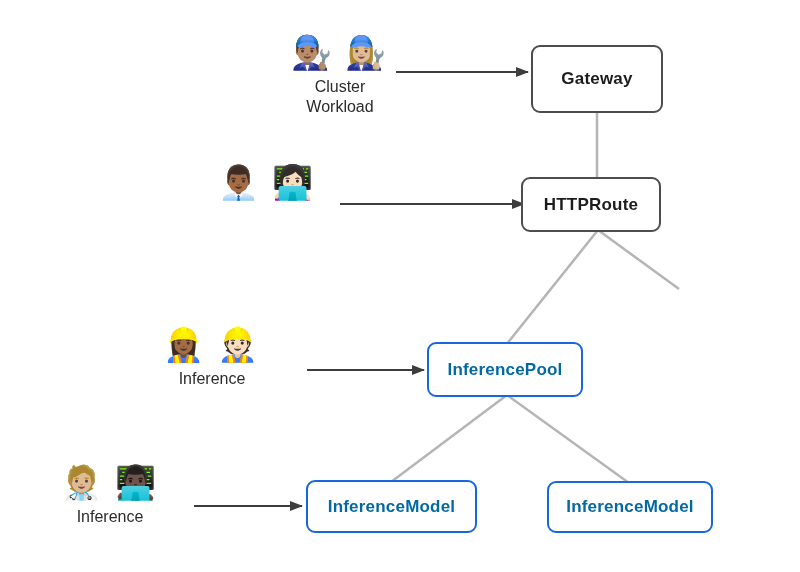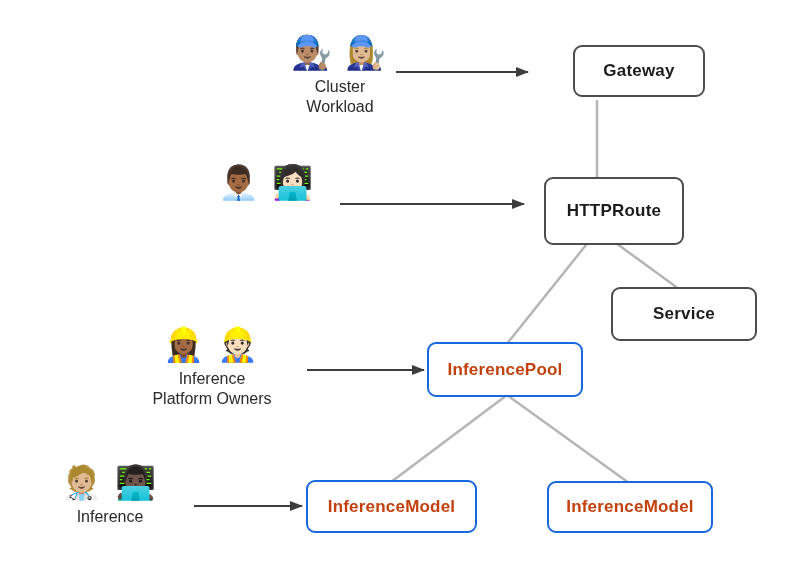--- a/index.html
+++ b/index.html
@@ -42,41 +42,41 @@
     border: 2.5px solid #4d4d4d;
     border-radius: 9px;
     font-size: 17px;
     font-weight: bold;
     color: #1c1c1c;
     letter-spacing: 0.2px;
     white-space: nowrap;
   }
   .node.ext {
     border-color: #1667e0;
-    color: #c2410c;
+    color: #0369a1;
   }
   .persona {
     position: absolute;
     text-align: center;
   }
   .persona .emojis {
     font-size: 33px;
     line-height: 1.3;
     white-space: nowrap;
     letter-spacing: 2px;
   }
   .persona .plabel {
     font-size: 16px;
     line-height: 1.28;
     color: #2b2b2b;
     margin-top: 2px;
   }
   
-  #node-gateway            { left: 531px; top: 45px;  width: 132px; height: 52px; margin-left: 42px; }
-  #node-httproute          { left: 544px; top: 177px; width: 140px; height: 68px; }
+  #node-gateway            { left: 531px; top: 45px;  width: 132px; height: 68px; }
+  #node-httproute          { left: 521px; top: 177px; width: 140px; height: 55px; }
   #node-service            { left: 611px; top: 287px; width: 146px; height: 54px; }
   #node-inferencepool      { left: 427px; top: 342px; width: 156px; height: 55px; }
   #node-inferencemodel-1   { left: 306px; top: 480px; width: 171px; height: 53px; }
   #node-inferencemodel-2   { left: 547px; top: 481px; width: 166px; height: 52px; }
   
   #persona-cluster-operators          { left: 255px; top: 32px;  width: 170px; }
   #persona-application-developers     { left: 187px; top: 162px; width: 160px; }
   #persona-inference-platform-owners  { left: 132px; top: 324px; width: 160px; }
   #persona-inference-workload-owners  { left: 25px;  top: 462px; width: 170px; }
 </style>
@@ -103,23 +103,20 @@
     <line class="arrow-line" marker-end="url(#ah)" x1="307" y1="370" x2="424" y2="370"></line>
     <line class="arrow-line" marker-end="url(#ah)" x1="194" y1="506" x2="302" y2="506"></line>
   </svg>
 
   <div class="node" id="node-gateway">
     <span>Gateway</span>
   </div>
   <div class="node" id="node-httproute">
     <span>HTTPRoute</span>
   </div>
-  <div class="node" id="node-service">
-    <span>Service</span>
-  </div>
 
   <div class="node ext" id="node-inferencepool">
     <span>InferencePool</span>
   </div>
   <div class="node ext" id="node-inferencemodel-1">
     <span>InferenceModel</span>
   </div>
   <div class="node ext" id="node-inferencemodel-2">
     <span>InferenceModel</span>
   </div>
@@ -133,21 +130,20 @@
   </div>
 
   <div class="persona" id="persona-application-developers">
     <div class="emojis">👨🏾‍💼 👩🏻‍💻</div>
   </div>
 
   <div class="persona" id="persona-inference-platform-owners">
     <div class="emojis">👷🏾‍♀️ 👷🏻</div>
     <div class="plabel">
       <div>Inference</div>
-      <div>Platform Owners</div>
     </div>
   </div>
 
   <div class="persona" id="persona-inference-workload-owners">
     <div class="emojis">🧑🏼‍⚕️ 👨🏿‍💻</div>
     <div class="plabel">
       <div>Inference</div>
     </div>
   </div>
 

